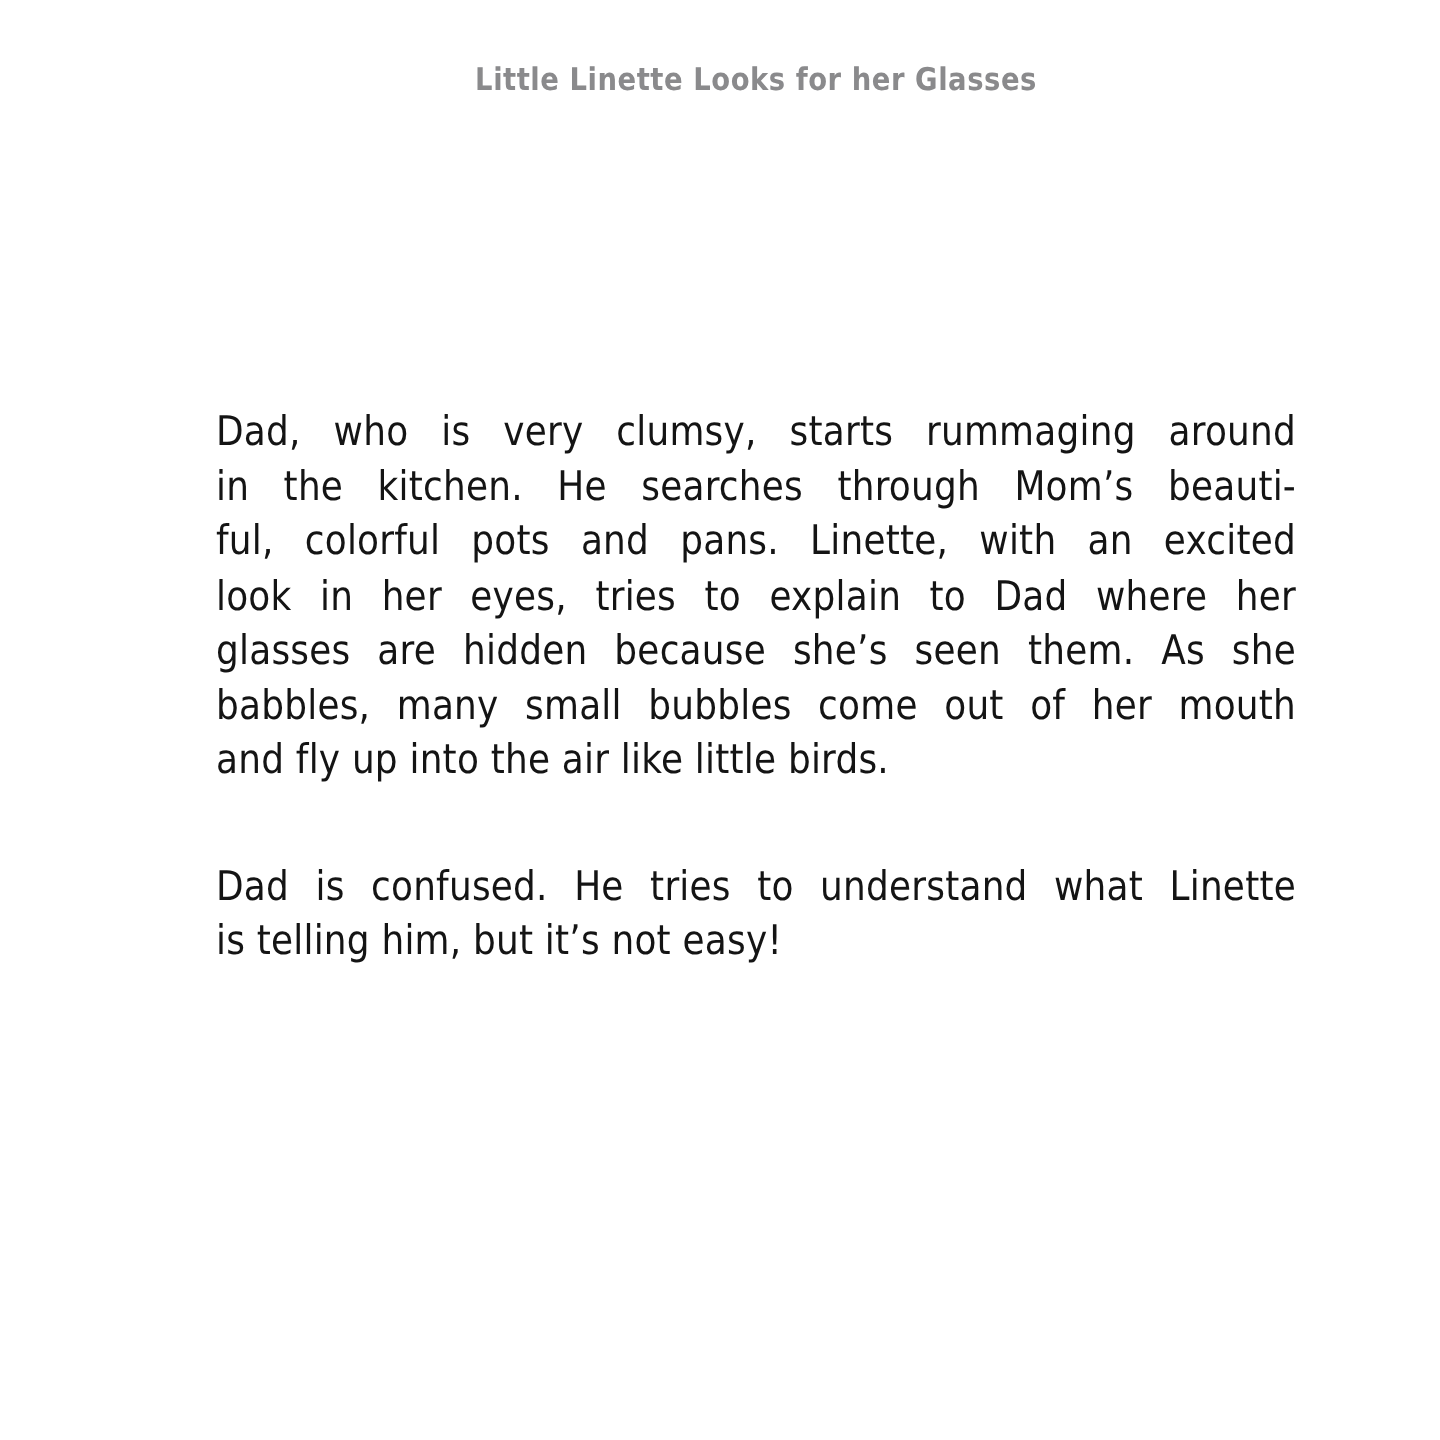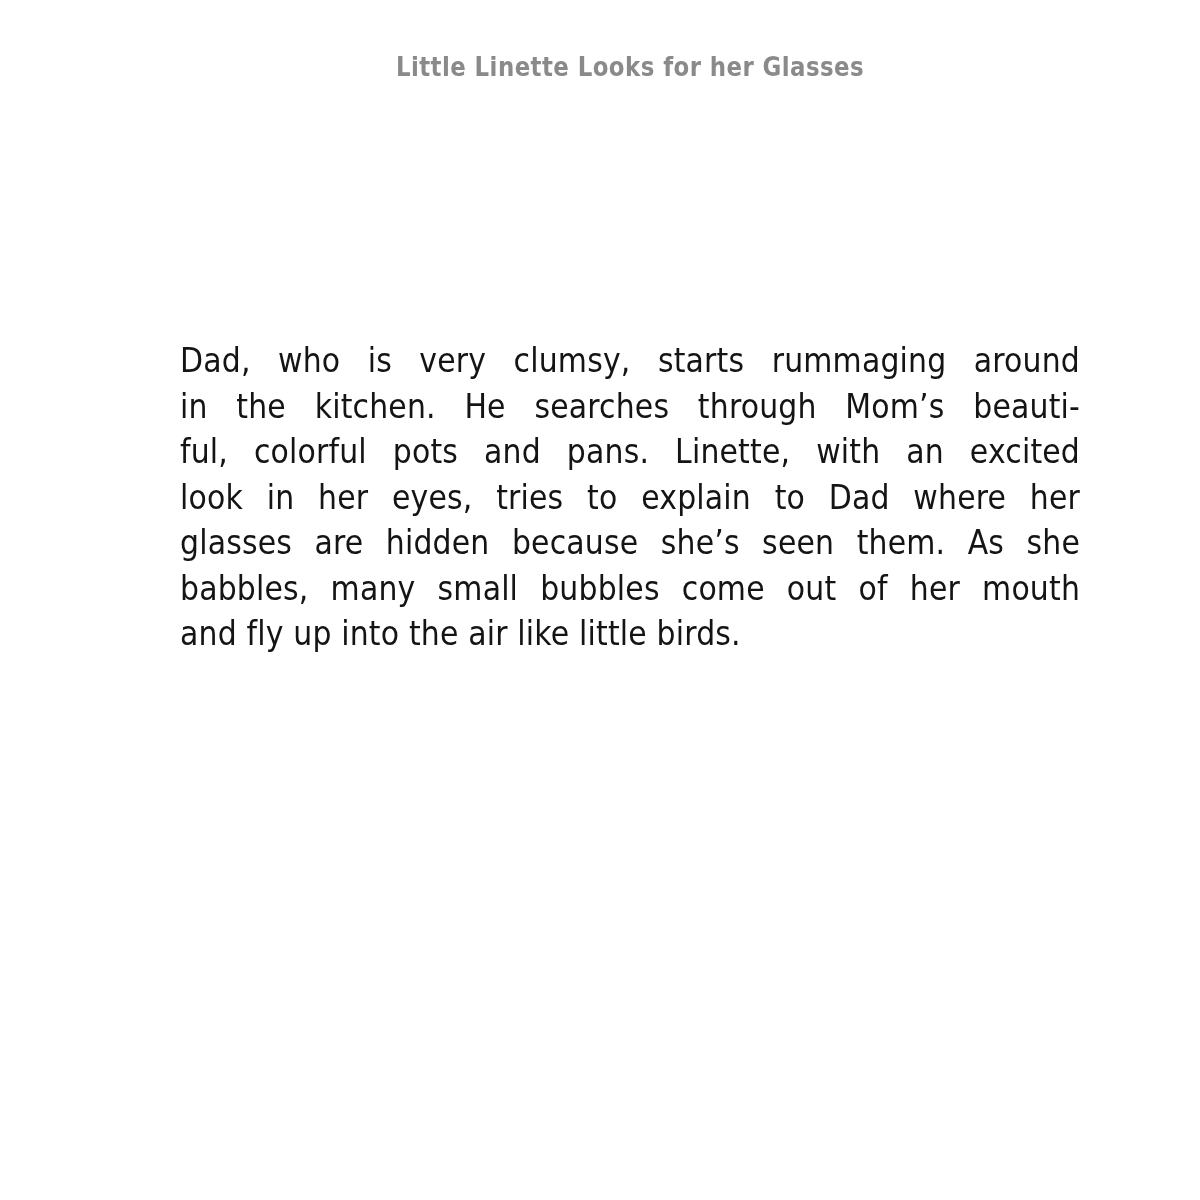--- a/index.html
+++ b/index.html
@@ -81,18 +81,22 @@
     <div class="paragraph">
       <div class="line">Dad, who is very clumsy, starts rummaging around</div>
       <div class="line">in the kitchen. He searches through Mom’s beauti-</div>
       <div class="line">ful, colorful pots and pans. Linette, with an excited</div>
       <div class="line">look in her eyes, tries to explain to Dad where her</div>
       <div class="line">glasses are hidden because she’s seen them. As she</div>
       <div class="line">babbles, many small bubbles come out of her mouth</div>
       <div class="line last">and fly up into the air like little birds.</div>
     </div>
 
+    <div class="paragraph">
+      <div class="line">Dad is confused. He tries to understand what Linette</div>
+      <div class="line last">is telling him, but it’s not easy!</div>
+    </div>
 
   </main>
 
   <footer class="page-number">9</footer>
 
 </div>
 
 </body></html>

